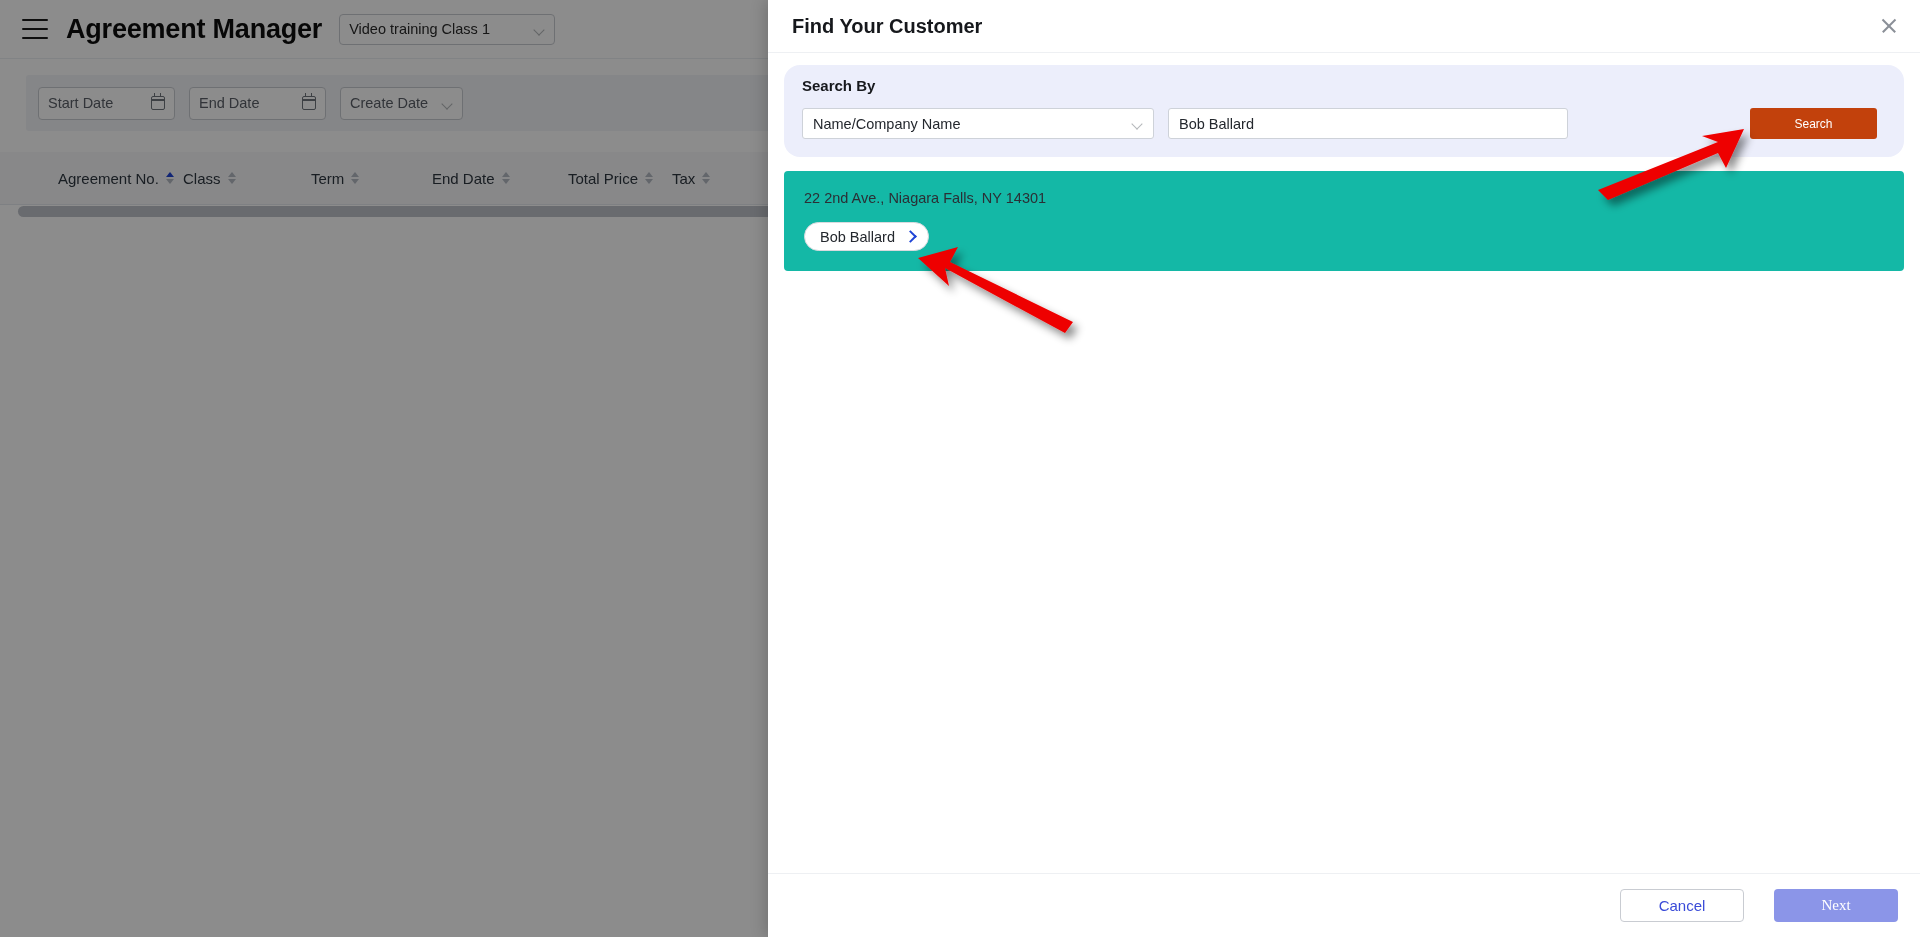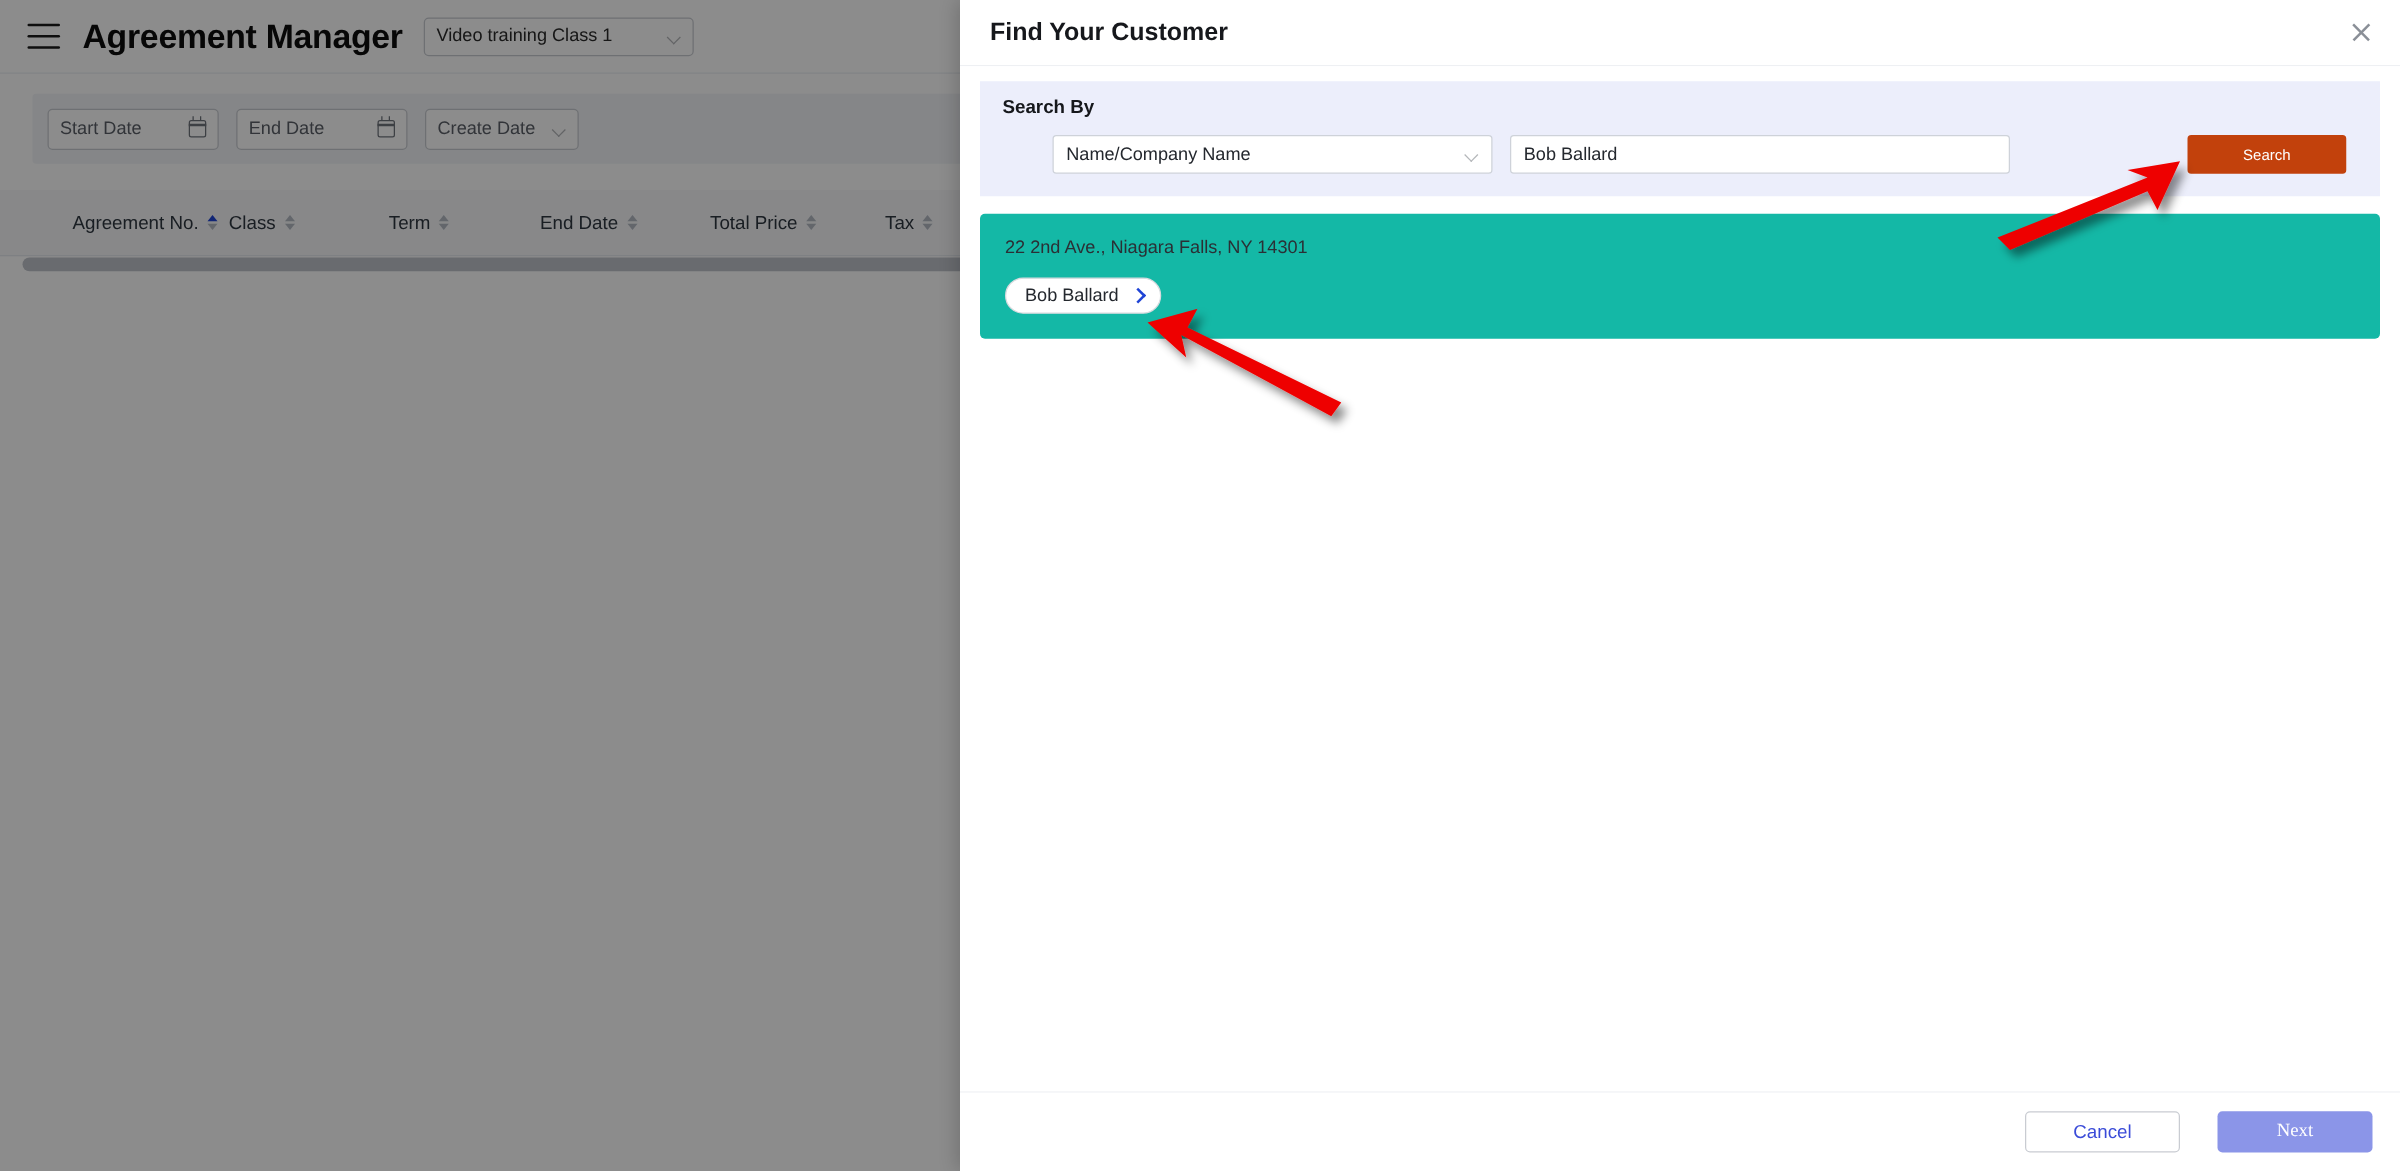--- a/index.html
+++ b/index.html
@@ -251,21 +251,21 @@
     flex: 1 1 auto;
     background: #ffffff;
     padding: 0;
     position: relative;
     overflow: hidden;
   }
 
   .searchby-panel {
     margin: 12px 16px 0 16px;
     background: #eceefb;
-    border-radius: 0;
+    border-radius: 16px;
     padding: 12px 18px 18px 18px;
     box-sizing: border-box;
   }
   .searchby-label {
     font-size: 15px;
     font-weight: bold;
     color: #16181c;
     margin-bottom: 14px;
   }
   .searchby-row {
@@ -280,21 +280,20 @@
     border: 1px solid #ced2d9;
     border-radius: 3px;
     display: flex;
     align-items: center;
     justify-content: space-between;
     padding: 0 10px;
     box-sizing: border-box;
     font-size: 14.5px;
     color: #24282e;
     cursor: pointer;
-    margin-left: 40px;
   }
   .sb-input {
     width: 400px;
     height: 31px;
     background: #ffffff;
     border: 1px solid #ced2d9;
     border-radius: 3px;
     padding: 0 10px;
     box-sizing: border-box;
     font-size: 14.5px;
@@ -460,21 +459,21 @@
             <span class="down"></span>
           </span>
       </div>
       <div class="th" style="position:absolute;left:568px;">
         <span>Total Price</span>
         <span class="sorter">
             <span class="up"></span>
             <span class="down"></span>
           </span>
       </div>
-      <div class="th" style="position:absolute;left:708px;">
+      <div class="th" style="position:absolute;left:672px;">
         <span>Tax</span>
         <span class="sorter">
             <span class="up"></span>
             <span class="down"></span>
           </span>
       </div>
     </div>
 
     <div class="bg-scrollbar"></div>
     <div class="bg-tablebody"></div>

